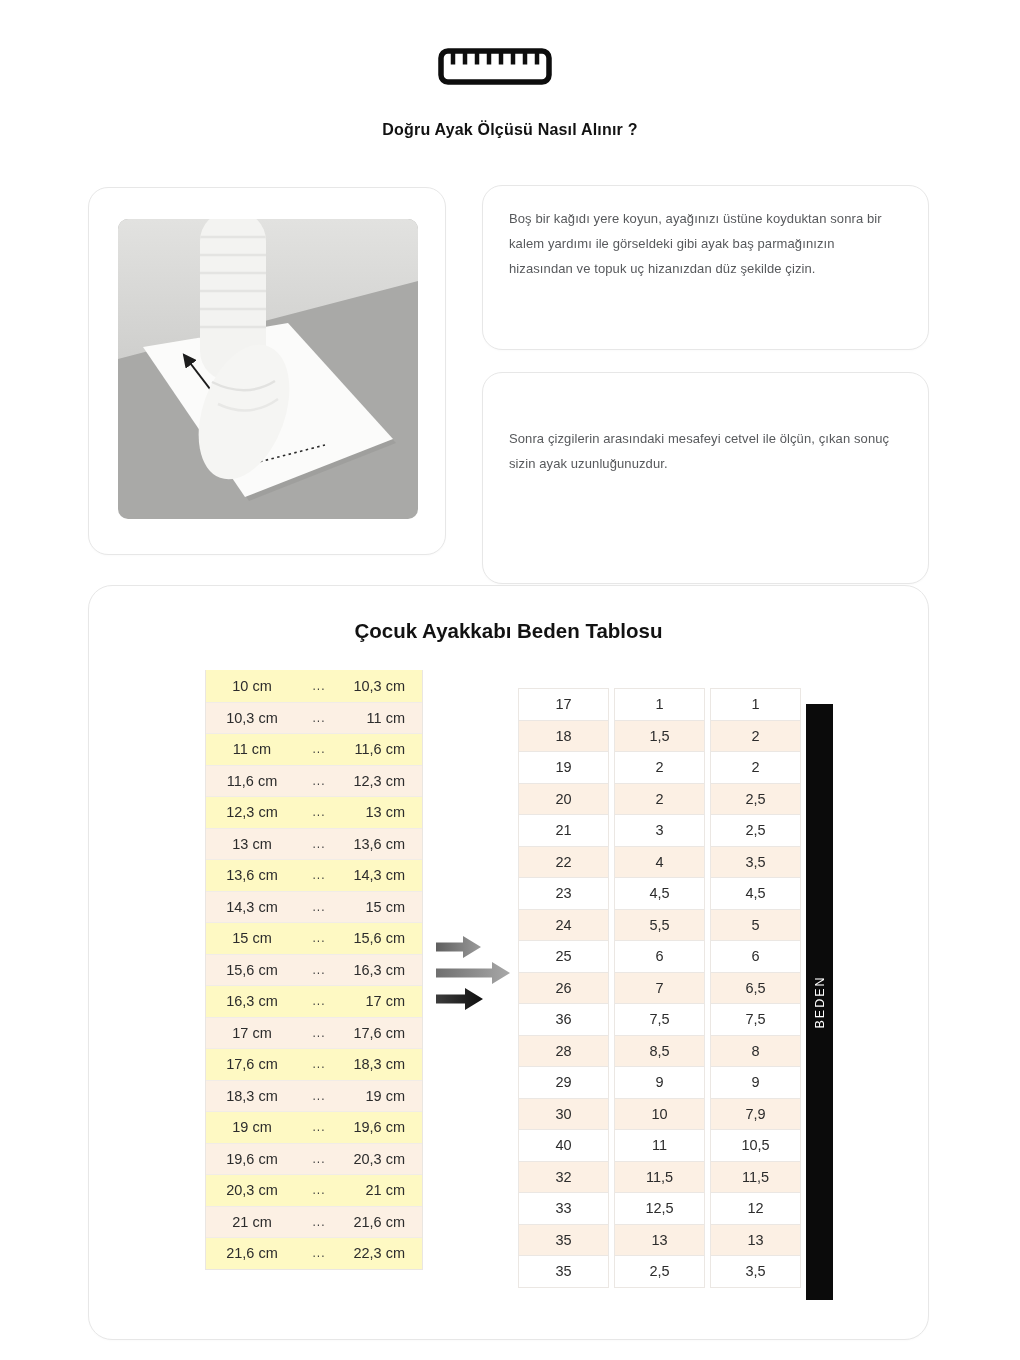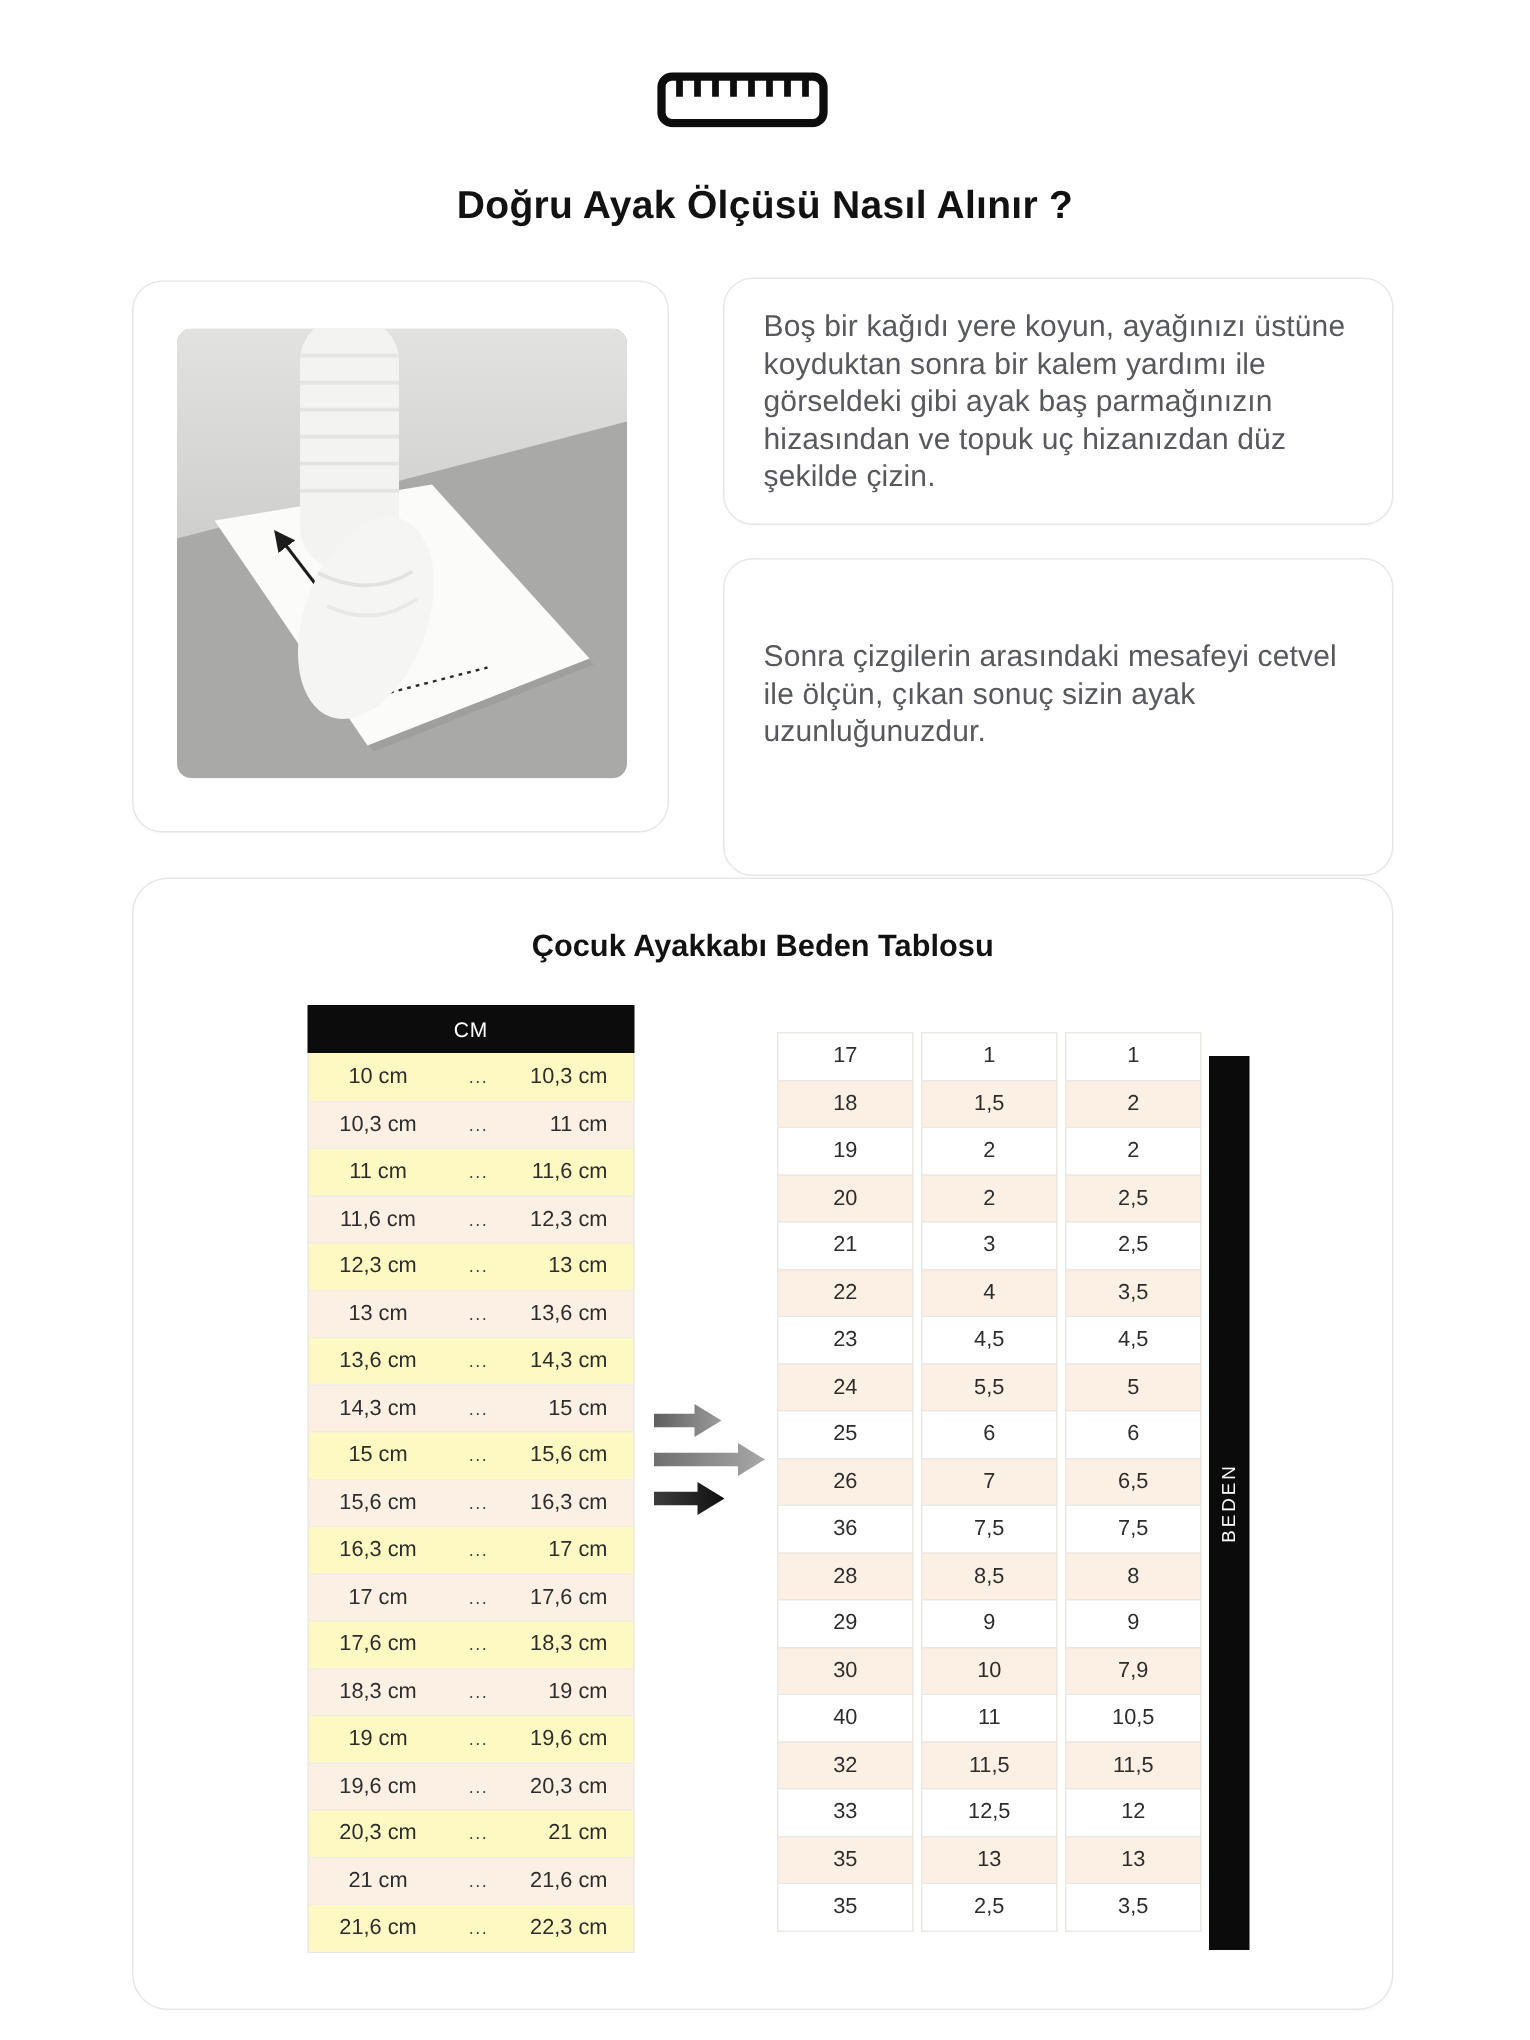--- a/index.html
+++ b/index.html
@@ -10,38 +10,38 @@
     overflow:hidden;
   }
   .abs { position:absolute; }
 
   
   .ruler-wrap { left:438px; top:48px; }
 
   
   .page-title {
     left:0; top:121px; width:100%; text-align:center;
-    font-size:26px; font-weight:700; color:#121212; letter-spacing:.2px;
+    font-size:16px; font-weight:700; color:#121212; letter-spacing:.2px;
   }
 
   
   .card {
     position:absolute; background:#fff;
     border:1px solid #e7e7e7; border-radius:20px;
     box-shadow:0 1px 2px rgba(0,0,0,.02);
   }
   .card-photo { left:88px; top:187px; width:358px; height:368px; }
   .photo-frame {
     position:absolute; left:29px; top:31px; width:300px; height:300px;
     border-radius:10px; overflow:hidden;
   }
   .card-step1 { left:482px; top:185px; width:447px; height:165px; }
   .card-step2 { left:482px; top:372px; width:447px; height:212px; }
   .card p {
-    padding:20px 26px 0 26px; font-size:20px; line-height:25px;
+    padding:20px 26px 0 26px; font-size:13px; line-height:25px;
     color:#57595c; letter-spacing:.1px;
   }
   .card-step2 p { padding-top:53px; }
 
   
   .card-chart { left:88px; top:585px; width:841px; height:755px; border-radius:24px; }
   .chart-title {
     position:absolute; left:0; top:33px; width:100%; text-align:center;
     font-size:20.5px; font-weight:700; color:#121212;
   }
@@ -159,21 +159,20 @@
   <p>Boş bir kağıdı yere koyun, ayağınızı üstüne koyduktan sonra bir kalem yardımı ile görseldeki gibi ayak baş parmağınızın hizasından ve topuk uç hizanızdan düz şekilde çizin.</p>
 </div>
 <div class="card card-step2">
   <p>Sonra çizgilerin arasındaki mesafeyi cetvel ile ölçün, çıkan sonuç sizin ayak uzunluğunuzdur.</p>
 </div>
 
 <div class="card card-chart">
   <div class="chart-title">Çocuk Ayakkabı Beden Tablosu</div>
 
   <div class="cm-table">
-    <div class="cm-head">CM</div>
     <div class="cm-body">
 
         <div class="cm-row">
           <span class="c1">10 cm</span>
           <span class="c2">...</span>
           <span class="c3">10,3 cm</span>
         </div>
 
         <div class="cm-row alt">
           <span class="c1">10,3 cm</span>

